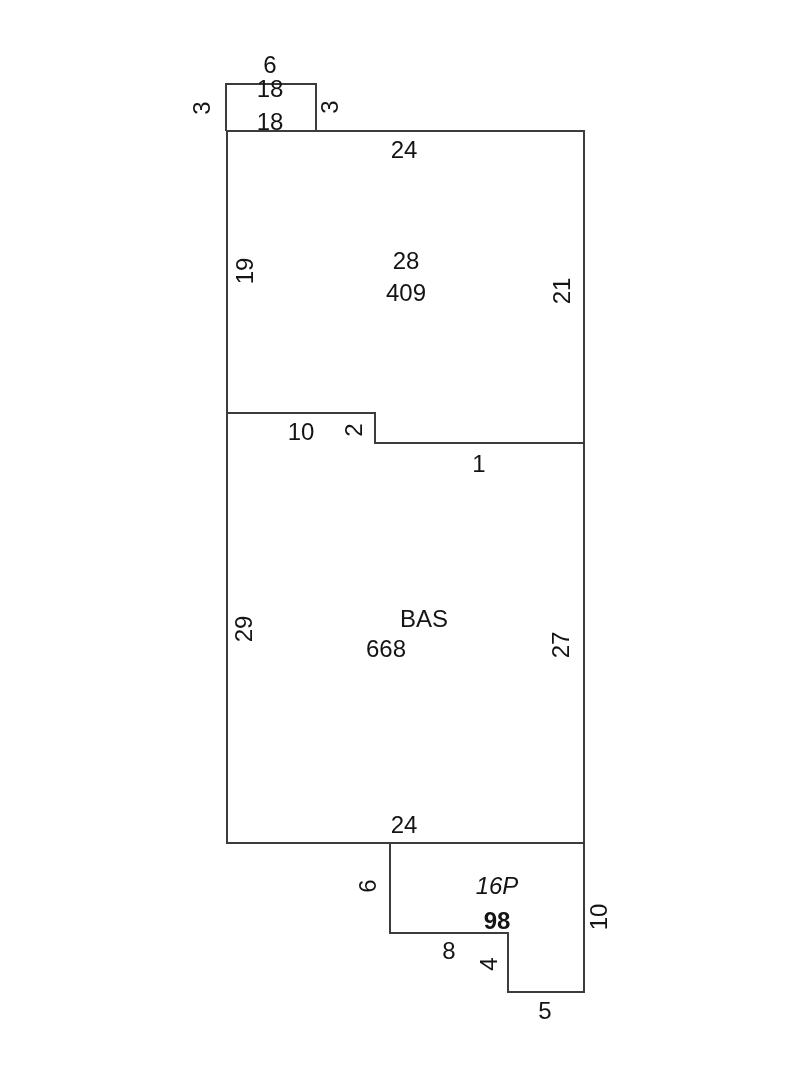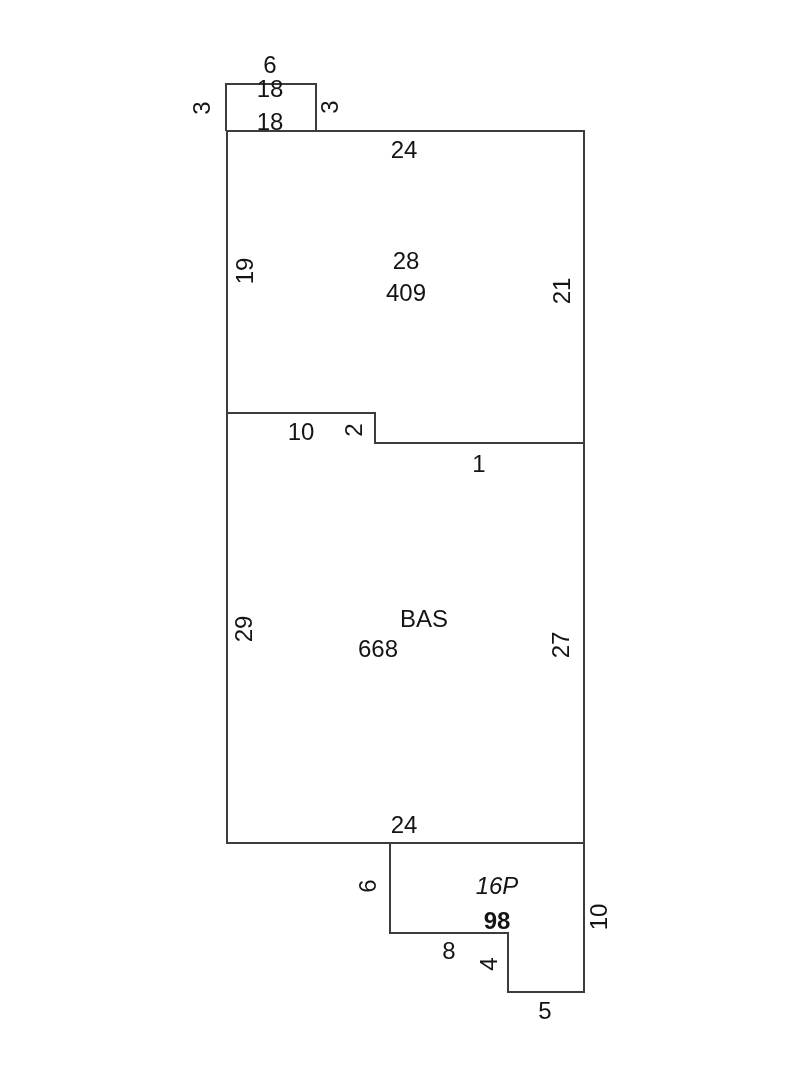--- a/index.html
+++ b/index.html
@@ -66,21 +66,21 @@
   <span class="lbl" style="left:406px; top:261px;">28</span>
   <span class="lbl" style="left:406px; top:293px;">409</span>
   <span class="lbl rot" style="left:562px; top:291px;">21</span>
 
   <span class="lbl" style="left:301px; top:432px;">10</span>
   <span class="lbl rot" style="left:354px; top:430px;">2</span>
   <span class="lbl" style="left:479px; top:464px;">1</span>
 
   <span class="lbl rot" style="left:244px; top:629px;">29</span>
   <span class="lbl" style="left:424px; top:619px;">BAS</span>
-  <span class="lbl" style="left:378px; top:649px;">668</span>
+  <span class="lbl" style="left:386px; top:649px;">668</span>
   <span class="lbl rot" style="left:561px; top:645px;">27</span>
   <span class="lbl" style="left:404px; top:825px;">24</span>
 
   <span class="lbl rot" style="left:368px; top:886px;">6</span>
   <span class="lbl" style="left:497px; top:886px;font-style:italic;">16P</span>
   <span class="lbl" style="left:497px; top:921px;font-weight:bold;">98</span>
   <span class="lbl" style="left:449px; top:951px;">8</span>
   <span class="lbl rot" style="left:489px; top:964px;">4</span>
   <span class="lbl rot" style="left:599px; top:917px;">10</span>
   <span class="lbl" style="left:545px; top:1011px;">5</span>

